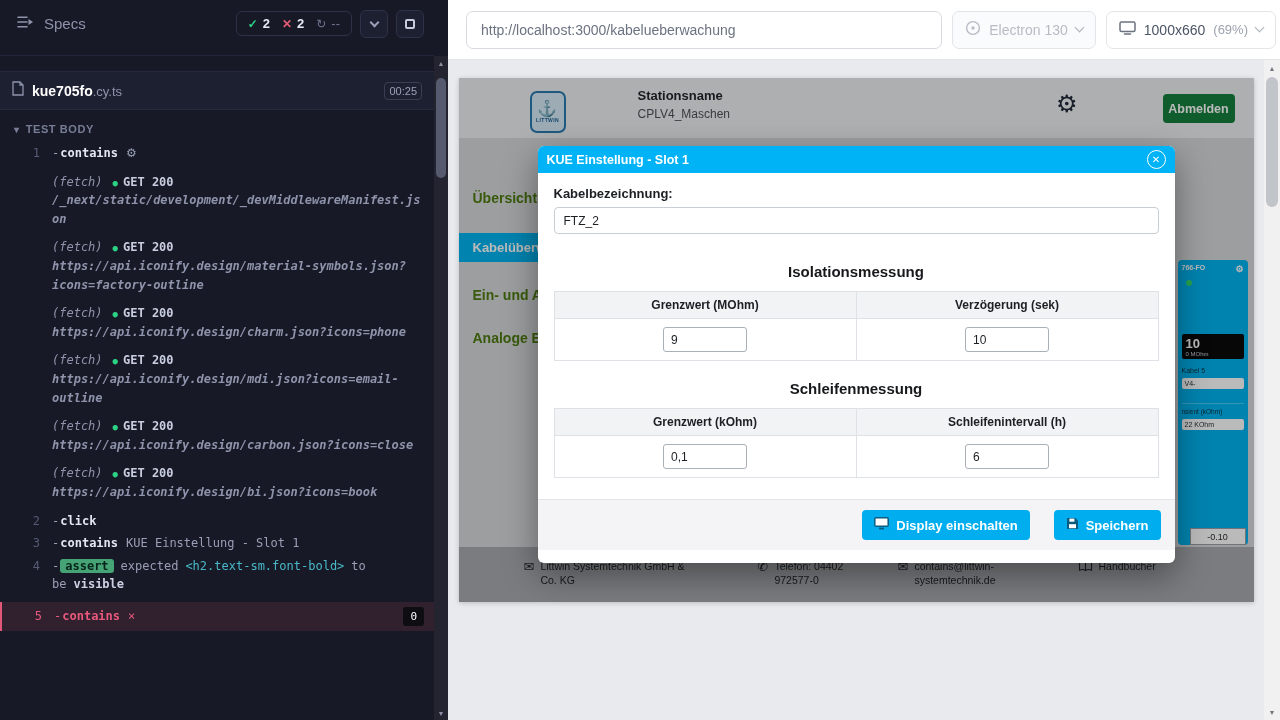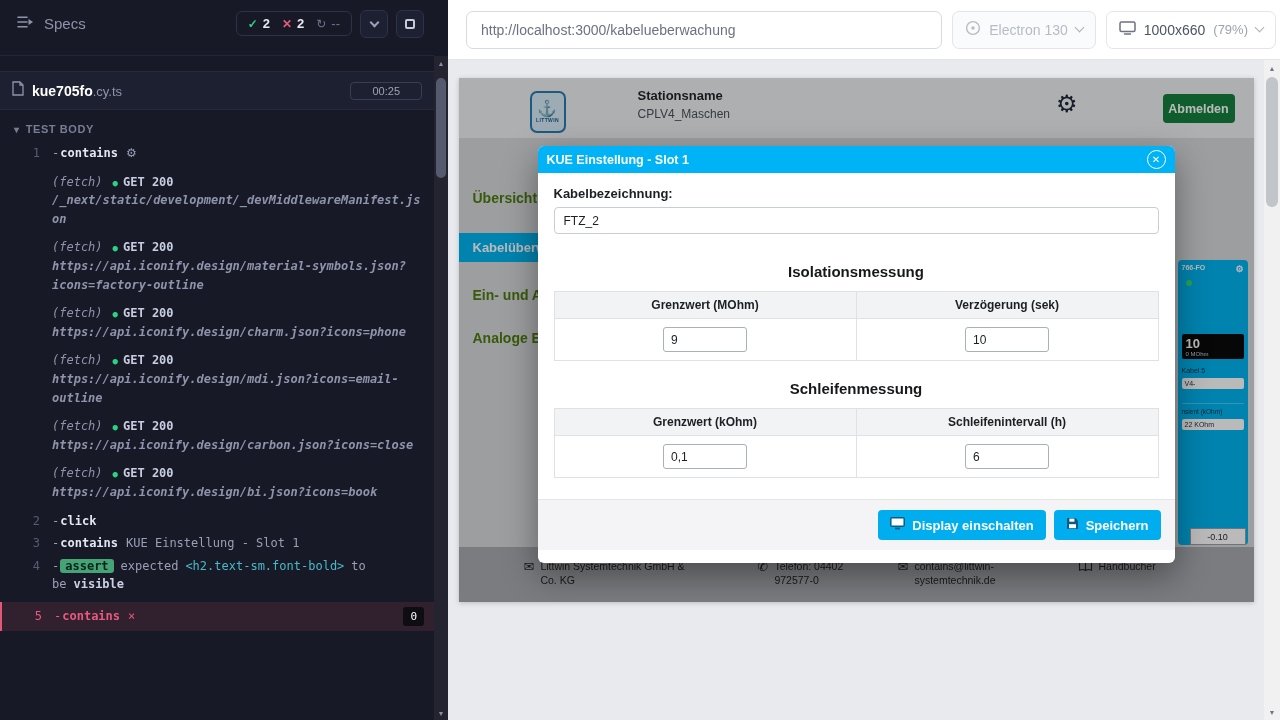--- a/index.html
+++ b/index.html
@@ -16,21 +16,21 @@
   .stat .glyph { font-size:12px; }
   .g-green { color:#2bd284; } .g-red { color:#e45b74; } .g-gray { color:#6f7490; }
   .stat.gray { color:#6f7490; font-weight:normal; }
   .sq-btn { width:28px; height:28px; margin-left:8px; border:1px solid #2e3147; border-radius:6px; background:#1d2030; display:flex; align-items:center; justify-content:center; }
   .chev { width:7px; height:7px; border-right:2px solid #9aa0b8; border-bottom:2px solid #9aa0b8; transform:rotate(45deg); margin-top:-3px; }
   .stop-sq { width:10px; height:10px; border:2px solid #c7cad8; border-radius:2px; }
 
   .spec-row { margin-top:15px; display:flex; align-items:center; padding:9px 12px; background:#1d2030; border-top:1px solid #272a3c; border-bottom:1px solid #272a3c; }
   .spec-name { margin-left:8px; font-size:14px; font-weight:bold; color:#fff; }
   .spec-ext { font-size:13px; color:#8f93ab; font-weight:normal; }
-  .spec-time { margin-left:auto; font-size:11px; color:#9ca0b8; border:1px solid #3a3e52; border-radius:4px; padding:2px 21px; }
+  .spec-time { margin-left:auto; font-size:11px; color:#9ca0b8; border:1px solid #3a3e52; border-radius:4px; padding:2px 4px; }
 
   .section-row { display:flex; align-items:center; gap:6px; padding:13px 0 7px 14px; font-size:11px; font-weight:bold; letter-spacing:.6px; color:#787d96; }
   .caret { font-size:10px; color:#787d96; }
 
   .cmd-log { font-family:"DejaVu Sans Mono", monospace; font-size:12px; line-height:1.55; }
   .cmd-row { display:flex; padding:2px 10px 2px 0; }
   .cmd-num { width:52px; text-align:right; padding-right:12px; color:#565b76; flex-shrink:0; }
   .cmd-body { flex:1; color:#e4e6f1; overflow-wrap:anywhere; }
   .cmd-body .dash { color:#9aa0b8; margin-right:1px; }
   .cmd-name { font-weight:bold; color:#e4e6f1; }
@@ -115,21 +115,21 @@
   .modal-close { margin-left:auto; width:19px; height:19px; border-radius:50%; border:1.5px solid #fff; color:#fff; font-size:10px; display:flex; align-items:center; justify-content:center; background:transparent; }
   .modal-body { padding:13px 16px 8px; }
   .field-label { font-size:13px; font-weight:bold; color:#1c1f23; }
   .field-input { width:100%; height:27px; margin-top:6px; border:1px solid #c9ced4; border-radius:4px; padding:0 9px; font-size:12px; color:#1c1f23; }
   .sec-heading { margin-top:29px; text-align:center; font-size:15px; font-weight:bold; color:#16181b; }
   .sec-heading.second { margin-top:19px; }
   .mtable { width:100%; margin-top:11px; border-collapse:collapse; }
   .mtable th { border:1px solid #dee2e6; background:#f1f3f5; font-size:12px; font-weight:bold; color:#1c1f23; padding:6px 4px; text-align:center; }
   .mtable td { border:1px solid #dee2e6; padding:8px 4px; text-align:center; }
   .cell-input { width:84px; height:25px; border:1px solid #aab0b8; border-radius:3px; padding:0 7px; font-size:12px; color:#1c1f23; }
-  .modal-footer { margin-top:13px; background:#f4f4f6; border-top:1px solid #e3e5e9; padding:10px 14px; display:flex; justify-content:flex-end; gap:8px; border-radius:0 0 0 0; }
+  .modal-footer { margin-top:13px; background:#f4f4f6; border-top:1px solid #e3e5e9; padding:10px 14px; display:flex; justify-content:flex-end; gap:24px; border-radius:0 0 0 0; }
   .modal-pad-bottom { height:13px; }
   .m-btn { display:inline-flex; align-items:center; gap:7px; height:30px; background:#00aeef; color:#fff; font-size:13px; font-weight:bold; border:none; border-radius:4px; padding:0 12px; }
 </style>
 </head>
 <body>
 
 <div class="app">
 
   <aside class="reporter">
     <div class="reporter-main">
@@ -280,21 +280,21 @@
         <span class="chev-light"></span>
       </div>
       <div class="drop viewport">
         <span>
           <svg width="17" height="14" viewBox="0 0 17 14">
               <rect x="1" y="1" width="15" height="9.5" rx="1.5" fill="none" stroke="#6b7280" stroke-width="1.5"></rect>
               <path d="M5.5 13h6" stroke="#6b7280" stroke-width="1.5" stroke-linecap="round"></path>
             </svg>
         </span>
         <span class="vp-size">1000x660</span>
-        <span class="vp-zoom">(79%)</span>
+        <span class="vp-zoom">(69%)</span>
         <span class="chev-light"></span>
       </div>
     </div>
 
     <div class="stage">
       <div class="aut">
 
         <div class="aut-header">
           <div class="logo">
             <span class="anchor">⚓</span>

